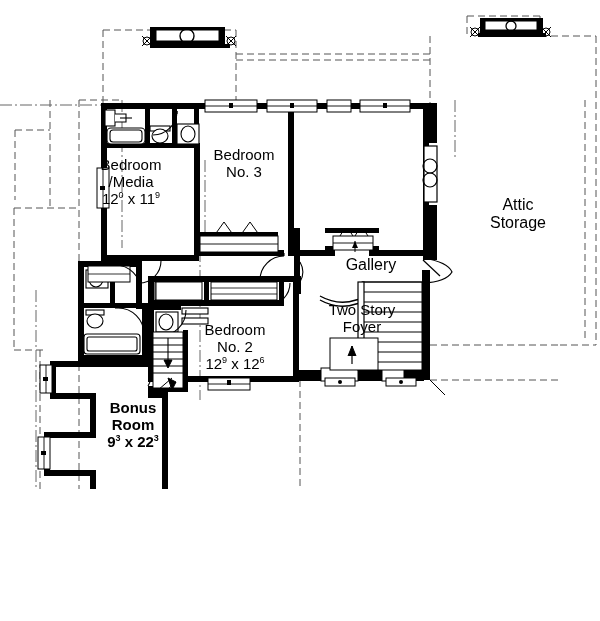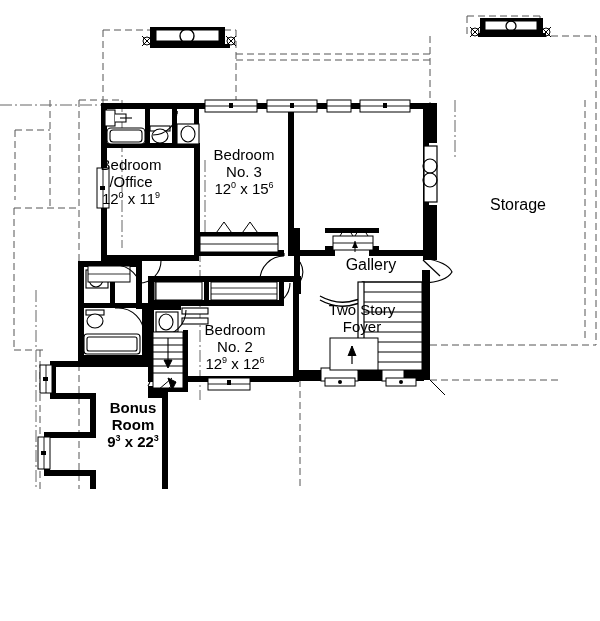--- a/index.html
+++ b/index.html
@@ -431,32 +431,32 @@
 
     <g fill="none" stroke="#000000" stroke-width="1">
       <path d="M430 380 L445 395"></path>
       <path d="M96 528 L96 540"></path>
     </g>
 
   </svg>
 
   <div class="room-label" style="left:76px; top:157px; width:110px;">
     <span class="ln name-line">Bedroom</span>
-    <span class="ln name-line">/Office</span>
+    <span class="ln name-line">/Media</span>
     <span class="ln dim-line"><span>12</span><sup>0</sup><span> x </span><span>11</span><sup>9</sup></span>
   </div>
 
   <div class="room-label" style="left:193px; top:147px; width:102px;">
     <span class="ln name-line">Bedroom</span>
     <span class="ln name-line">No. 3</span>
-    <span class="ln dim-line"><span>12</span><sup>0</sup><span> x </span><span>15</span><sup>6</sup></span>
   </div>
 
 
   <div class="room-label" style="left:459px; top:196px; width:118px;">
+    <span class="ln name-line big">Attic</span>
     <span class="ln name-line big">Storage</span>
   </div>
 
   <div class="room-label" style="left:323px; top:256px; width:96px;">
     <span class="ln name-line big">Gallery</span>
   </div>
 
   <div class="room-label" style="left:310px; top:302px; width:104px;">
     <span class="ln name-line">Two Story</span>
     <span class="ln name-line">Foyer</span>

